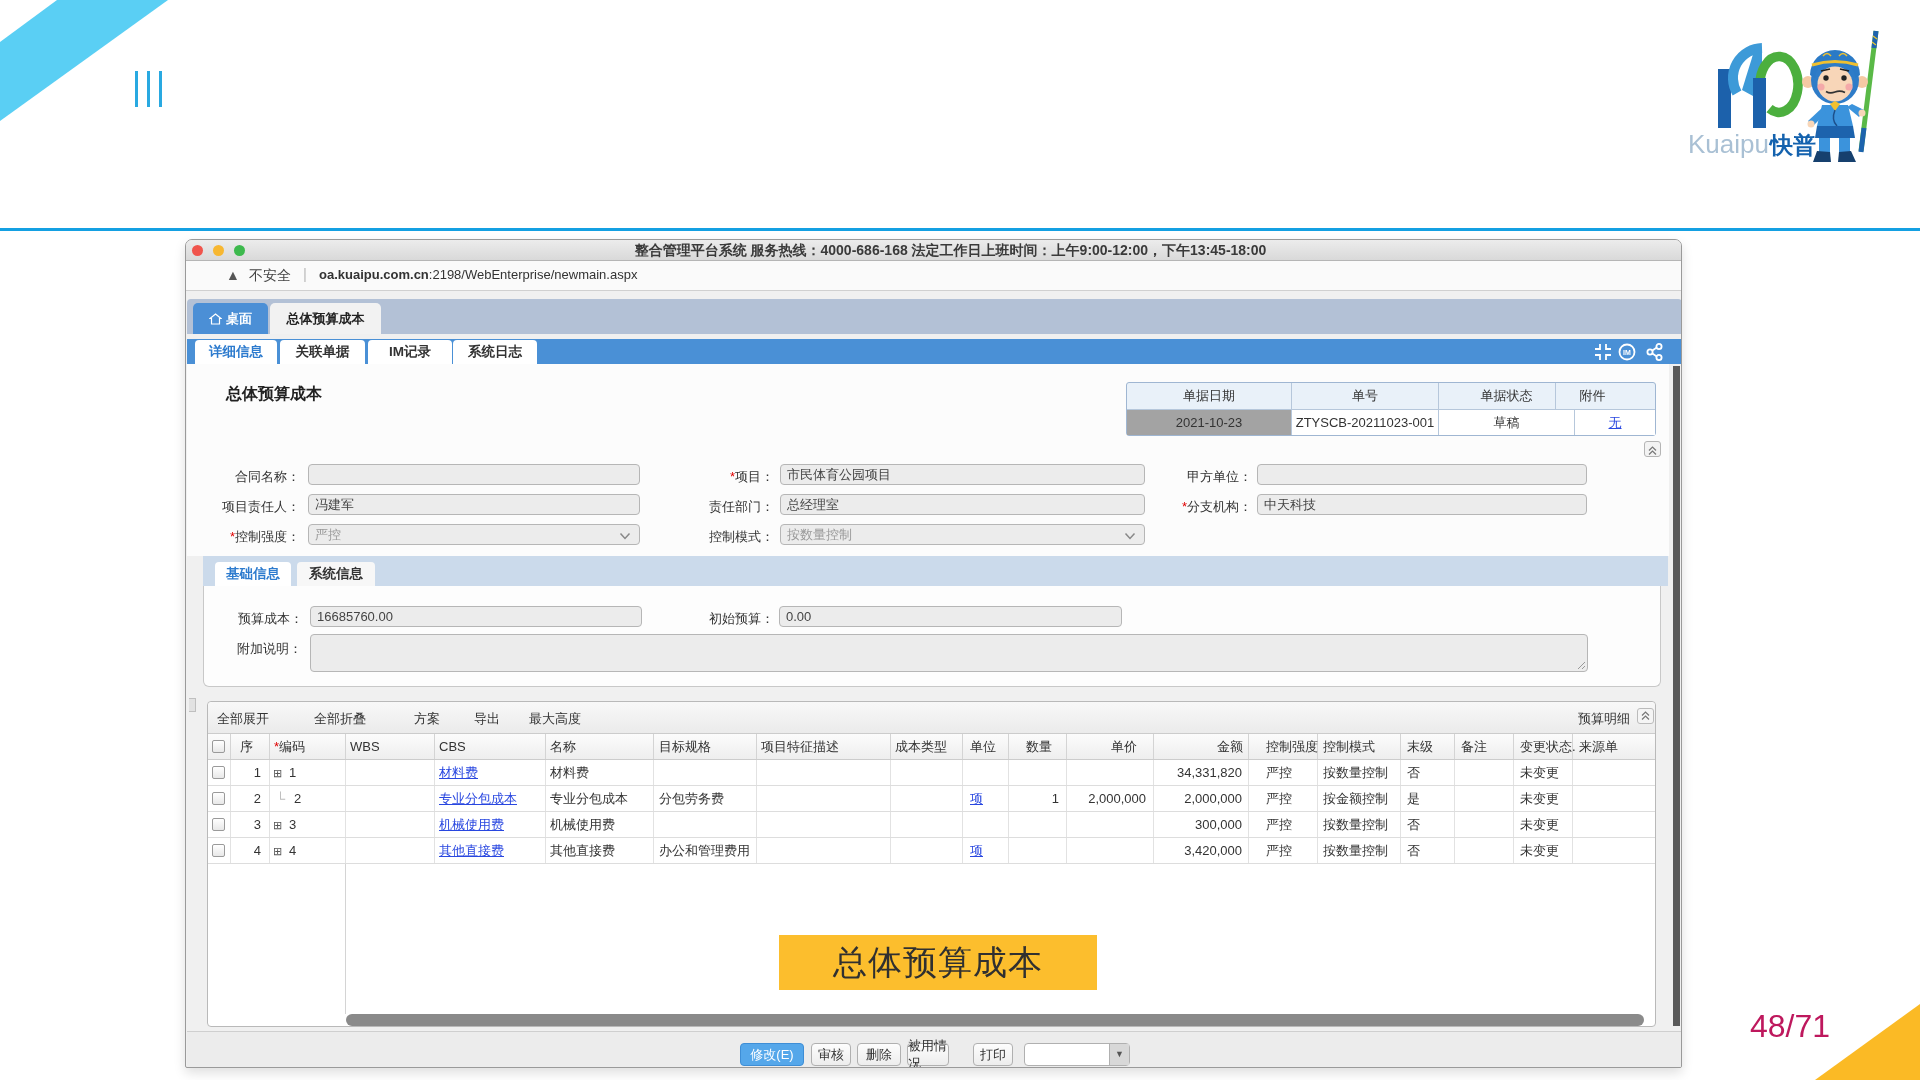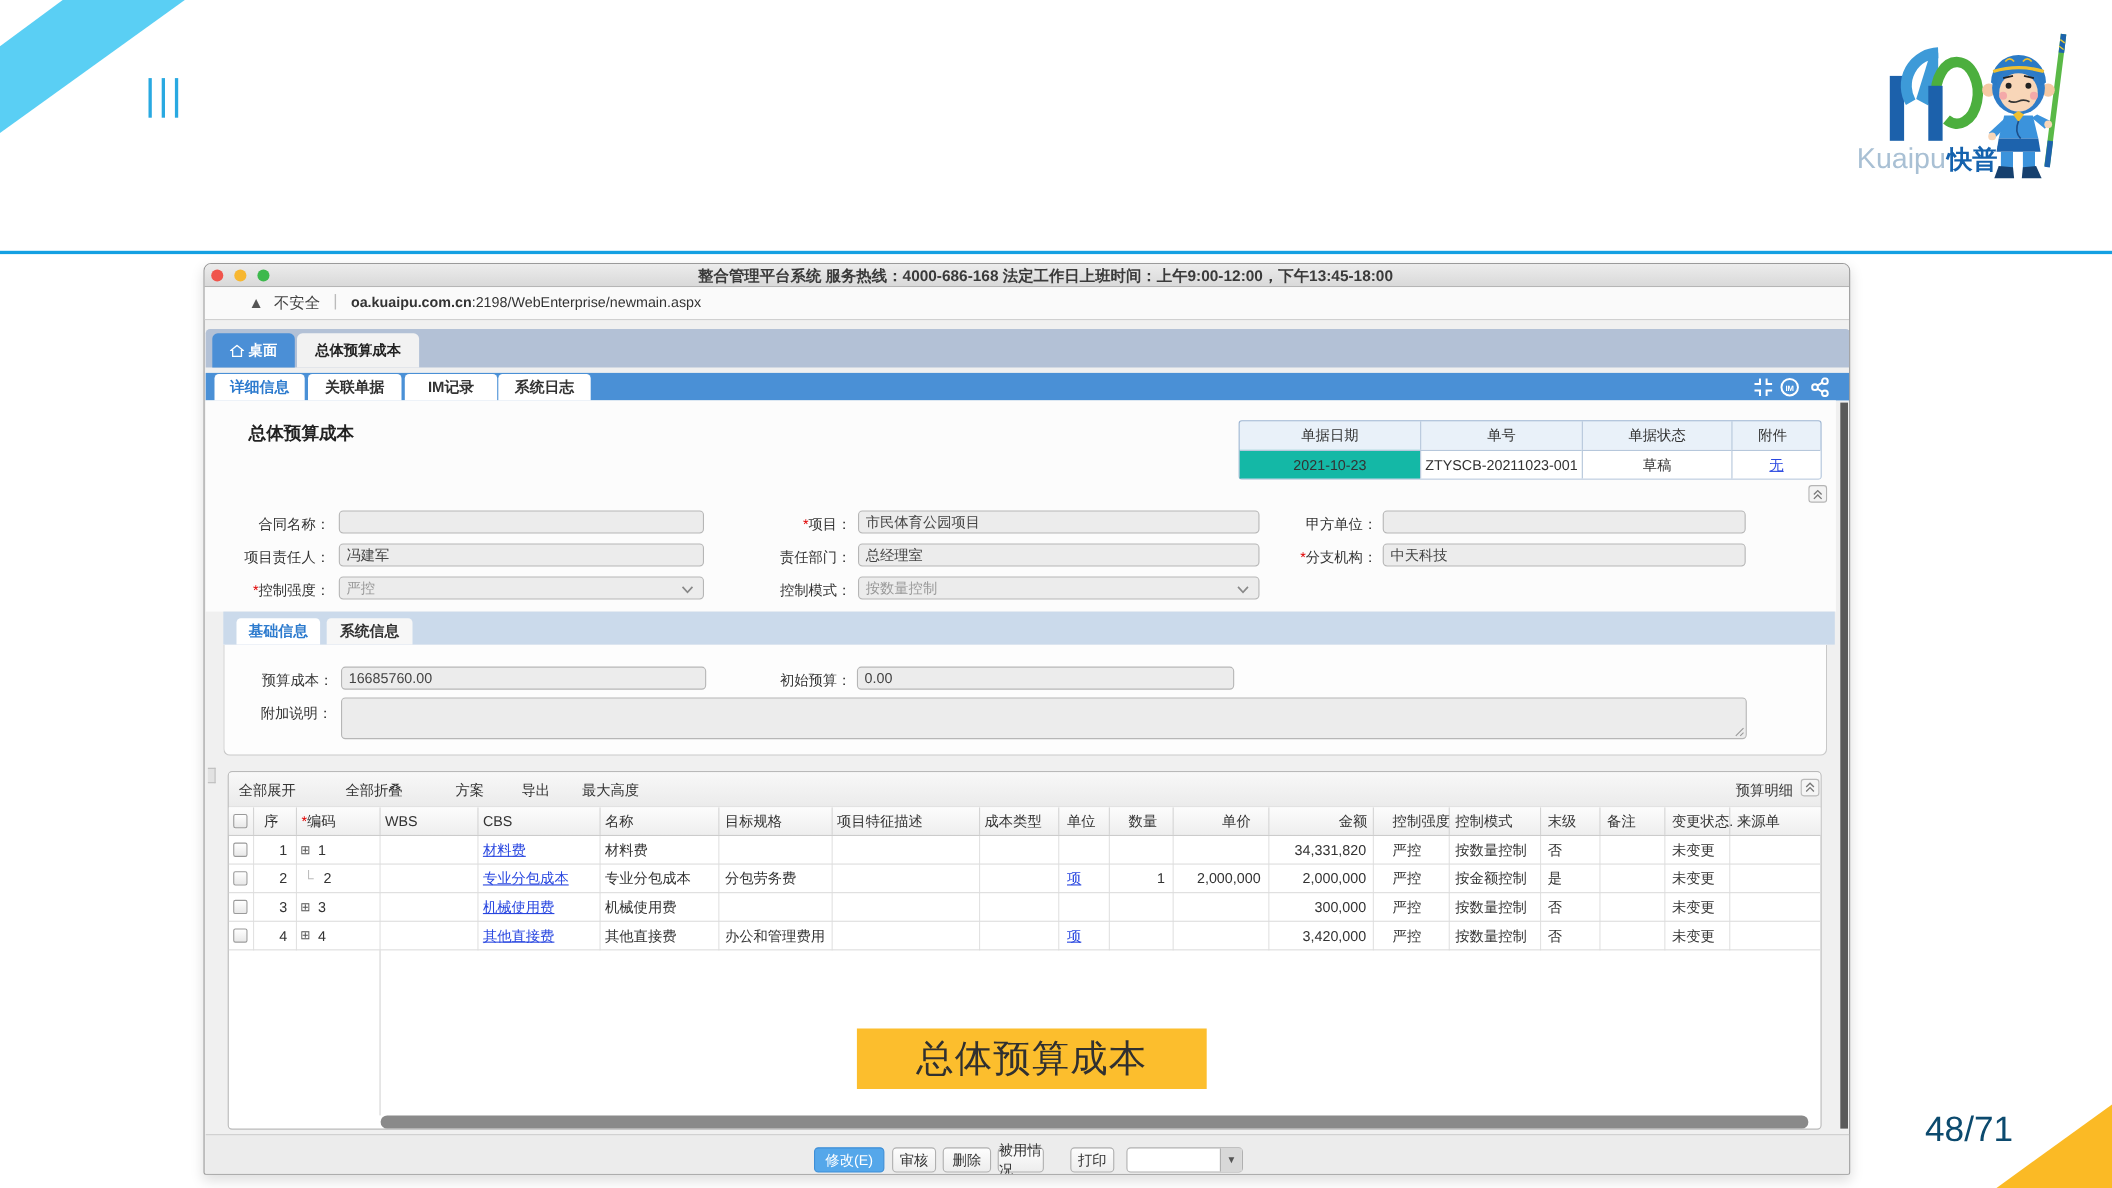--- a/index.html
+++ b/index.html
@@ -32,21 +32,21 @@
 #toolbar{position:absolute;left:0;top:0;width:100%;height:32px;background:linear-gradient(#f8f8f8,#ebebeb);border-bottom:1px solid #ccc;border-radius:4px 4px 0 0;font-size:13px;color:#333;}
 #ghead{position:absolute;left:0;top:32px;width:100%;height:26px;background:linear-gradient(#fcfcfc,#eee);border-bottom:1px solid #ccc;font-size:13px;color:#333;}
 .gv{position:absolute;top:0;bottom:0;width:1px;background:#d4d4d4;}
 .grow{position:absolute;left:0;width:100%;height:26px;border-bottom:1px solid #ddd;font-size:13px;color:#333;}
 .cell{position:absolute;top:0;height:26px;line-height:26px;white-space:nowrap;}
 a.lk{color:#2947e0;text-decoration:underline;}
 .cb{position:absolute;top:6px;width:13px;height:13px;background:linear-gradient(#fff,#e8e8e8);border:1px solid #9a9a9a;border-radius:2px;}
 #botbar{left:1px;top:791px;width:1495px;height:37px;background:#ececec;border-top:1px solid #cfcfcf;}
 .btn{position:absolute;top:11px;height:23px;border:1px solid #b0b0b0;border-radius:4px;background:linear-gradient(#fdfdfd,#ededed);font-size:13px;color:#333;display:flex;align-items:center;justify-content:center;}
 #ylabel{left:779px;top:935px;width:318px;height:55px;background:#fcbe2d;color:#303030;font-size:34px;display:flex;align-items:center;justify-content:center;letter-spacing:1px;}
-#pagenum{left:1750px;top:1008px;width:120px;font-size:32px;color:#0c4a6e;}
+#pagenum{left:1750px;top:1008px;width:120px;font-size:32px;color:#be185d;}
 </style></head>
 <body>
 <div id="page">
   <svg class="abs" style="left:0;top:0" width="200" height="140">
       <polygon points="57,0 168,0 0,121 0,42" fill="#5acff4"></polygon>
     </svg>
   <div id="ticks" class="abs">
       <span style="left:135px"></span>
       <span style="left:147px"></span>
       <span style="left:159px"></span>
@@ -128,22 +128,22 @@
       <text x="33" y="12" font-size="7" fill="#fff" text-anchor="middle" font-family="Liberation Sans" font-weight="bold">IM</text>
     </svg>
     <div id="formpanel" class="abs">
       <div class="abs" style="left:-20px;top:0;width:1482px;height:192px;background:#fcfcfc"></div>
       <div class="abs" style="left:-4px;top:222px;width:1458px;height:101px;background:#fdfdfd;border:1px solid #c8c8c8;border-top:none;border-radius:0 0 6px 6px"></div>
       <div class="lbl" style="left:19px;top:20px;font-size:16px;font-weight:bold;color:#222">总体预算成本</div>
       <div id="minitable">
         <div class="c" style="left:0;top:0;width:164px;border-left:none;border-top:none">单据日期</div>
         <div class="c" style="left:164px;top:0;width:147px;border-top:none">单号</div>
         <div class="c" style="left:311px;top:0;width:136px;border-top:none">单据状态</div>
-        <div class="c" style="left:447px;top:0;width:74px;border-top:none">附件</div>
-        <div class="c" style="left:0;top:26px;width:164px;border-left:none;background:#14b8a6">2021-10-23</div>
+        <div class="c" style="left:428px;top:0;width:74px;border-top:none">附件</div>
+        <div class="c" style="left:0;top:26px;width:164px;border-left:none;background:#a3a3a3">2021-10-23</div>
         <div class="c" style="left:164px;top:26px;width:147px;background:#fff">ZTYSCB-20211023-001</div>
         <div class="c" style="left:311px;top:26px;width:136px;background:#fff">草稿</div>
         <div class="c" style="left:447px;top:26px;width:81px;background:#fff">
             <a class="lk">无</a>
           </div>
       </div>
       <div class="abs" style="left:1437px;top:77px;width:17px;height:16px;border:1px solid #b5b5b5;border-radius:3px;background:#f3f3f3;text-align:center"><svg width="9" height="10" style="margin-top:2px">
             <path d="M1 4.5 L4.5 1 L8 4.5 M1 8.5 L4.5 5 L8 8.5" stroke="#777" stroke-width="1.2" fill="none"></path>
           </svg></div>
       <div class="lblr" style="left:-27px;top:104px">合同名称：</div>

